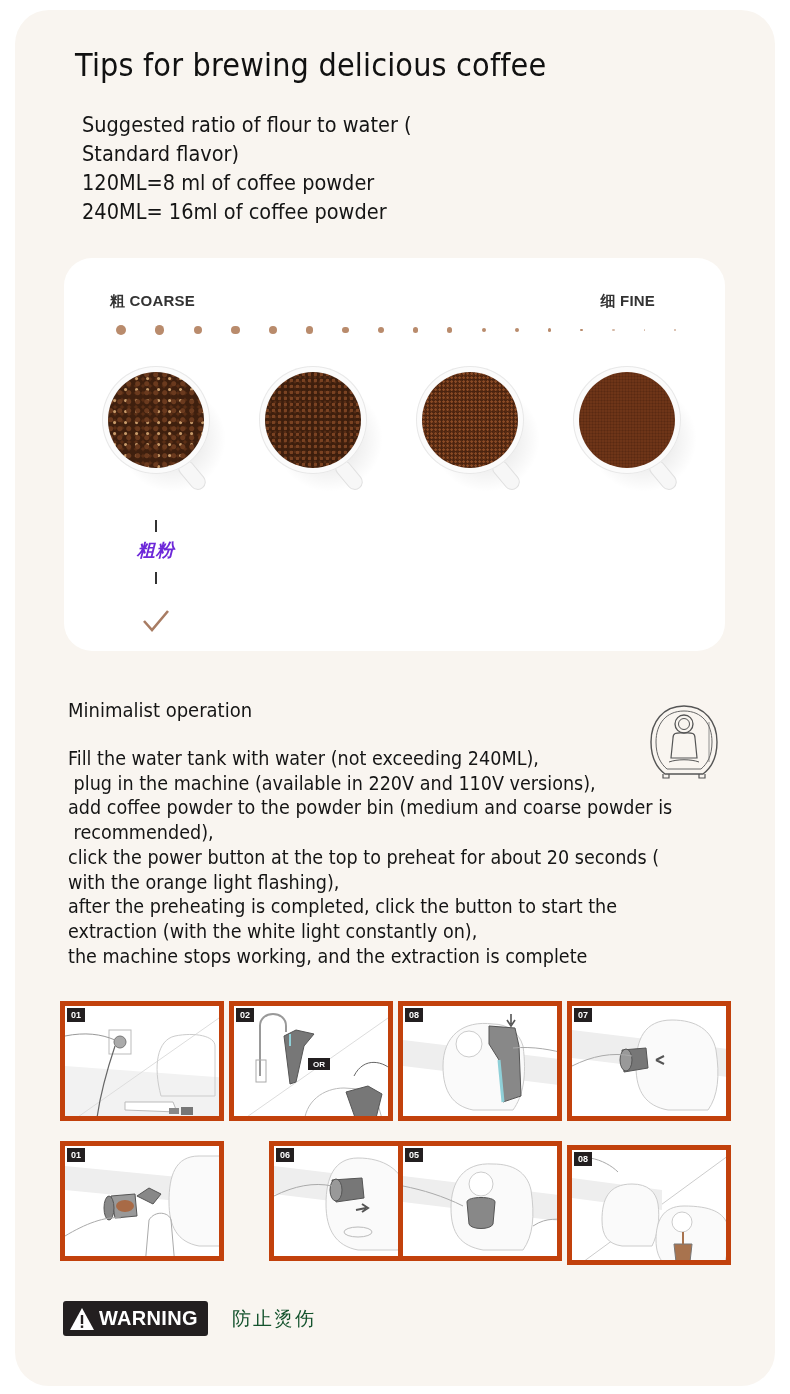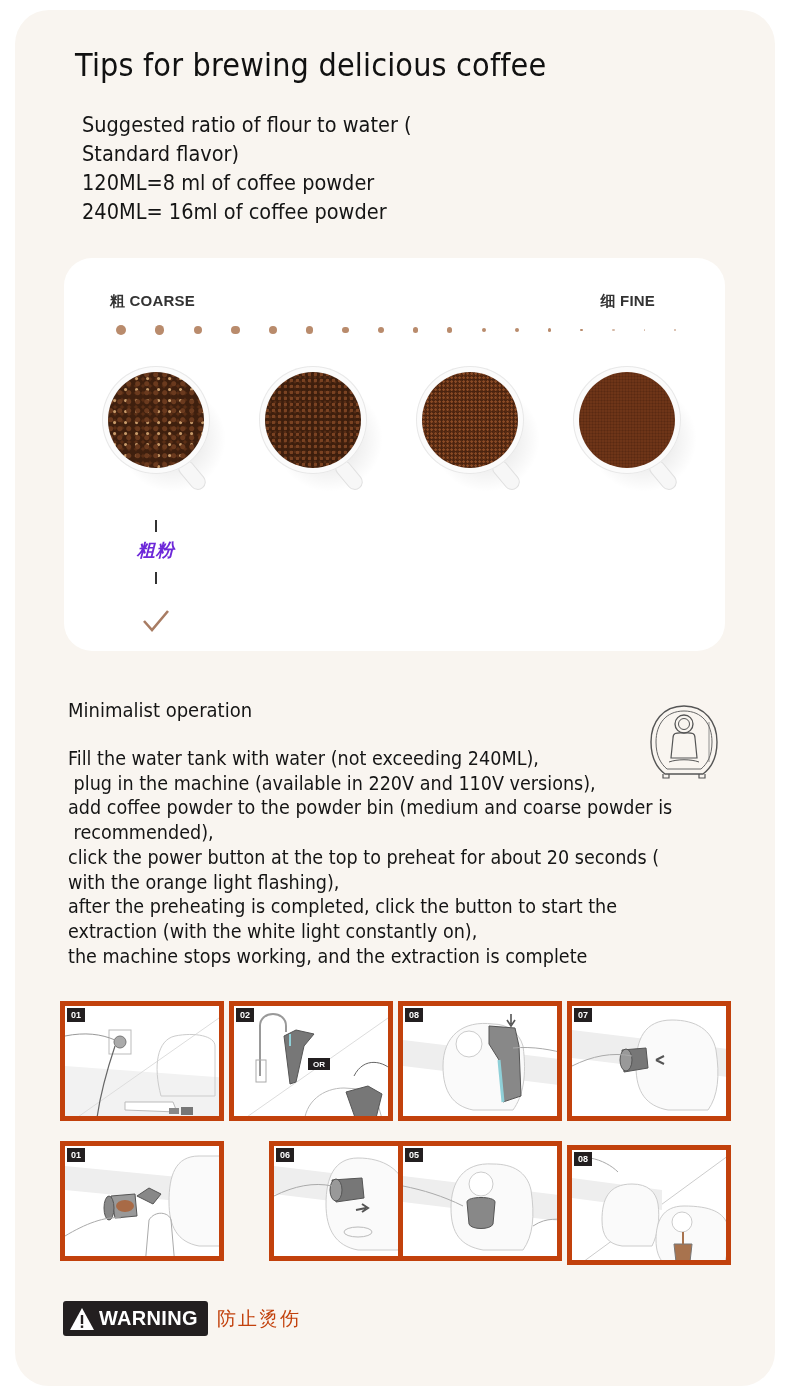--- a/index.html
+++ b/index.html
@@ -52,21 +52,21 @@
   .step-grid { position: absolute; left: 45px; top: 991px; width: 672px; }
   .step { position: absolute; width: 164px; height: 120px; background: #ffffff; border: 5px solid #c2410c; overflow: hidden; }
   .step-badge { position: absolute; left: 2px; top: 2px; background: #231f20; color: #fff; font-size: 9px; font-weight: 700;
                 padding: 2px 4px; line-height: 10px; z-index: 2; }
   .step svg { position: absolute; left: 0; top: 0; }
 
   .warning { position: absolute; left: 48px; top: 1291px; height: 35px; display: flex; align-items: center; }
   .warn-badge { height: 35px; width: 145px; background: #231f20; border-radius: 3px; display: flex; align-items: center;
                 padding-left: 6px; gap: 4px; }
   .warn-label { color: #fff; font-weight: 700; font-size: 20px; letter-spacing: 0.3px; }
-  .warn-cn { margin-left: 9px; font-size: 19px; color: #c2410c; letter-spacing: 2px; font-family: "DejaVu Sans", sans-serif; }
+  .warn-cn { margin-left: 24px; font-size: 19px; color: #14532d; letter-spacing: 2px; font-family: "DejaVu Sans", sans-serif; }
 </style>
 </head>
 <body>
 
 <div class="page">
 
   <h1 class="title">Tips for brewing delicious coffee</h1>
 
   <div class="ratio">
     <div>Suggested ratio of flour to water (</div>

